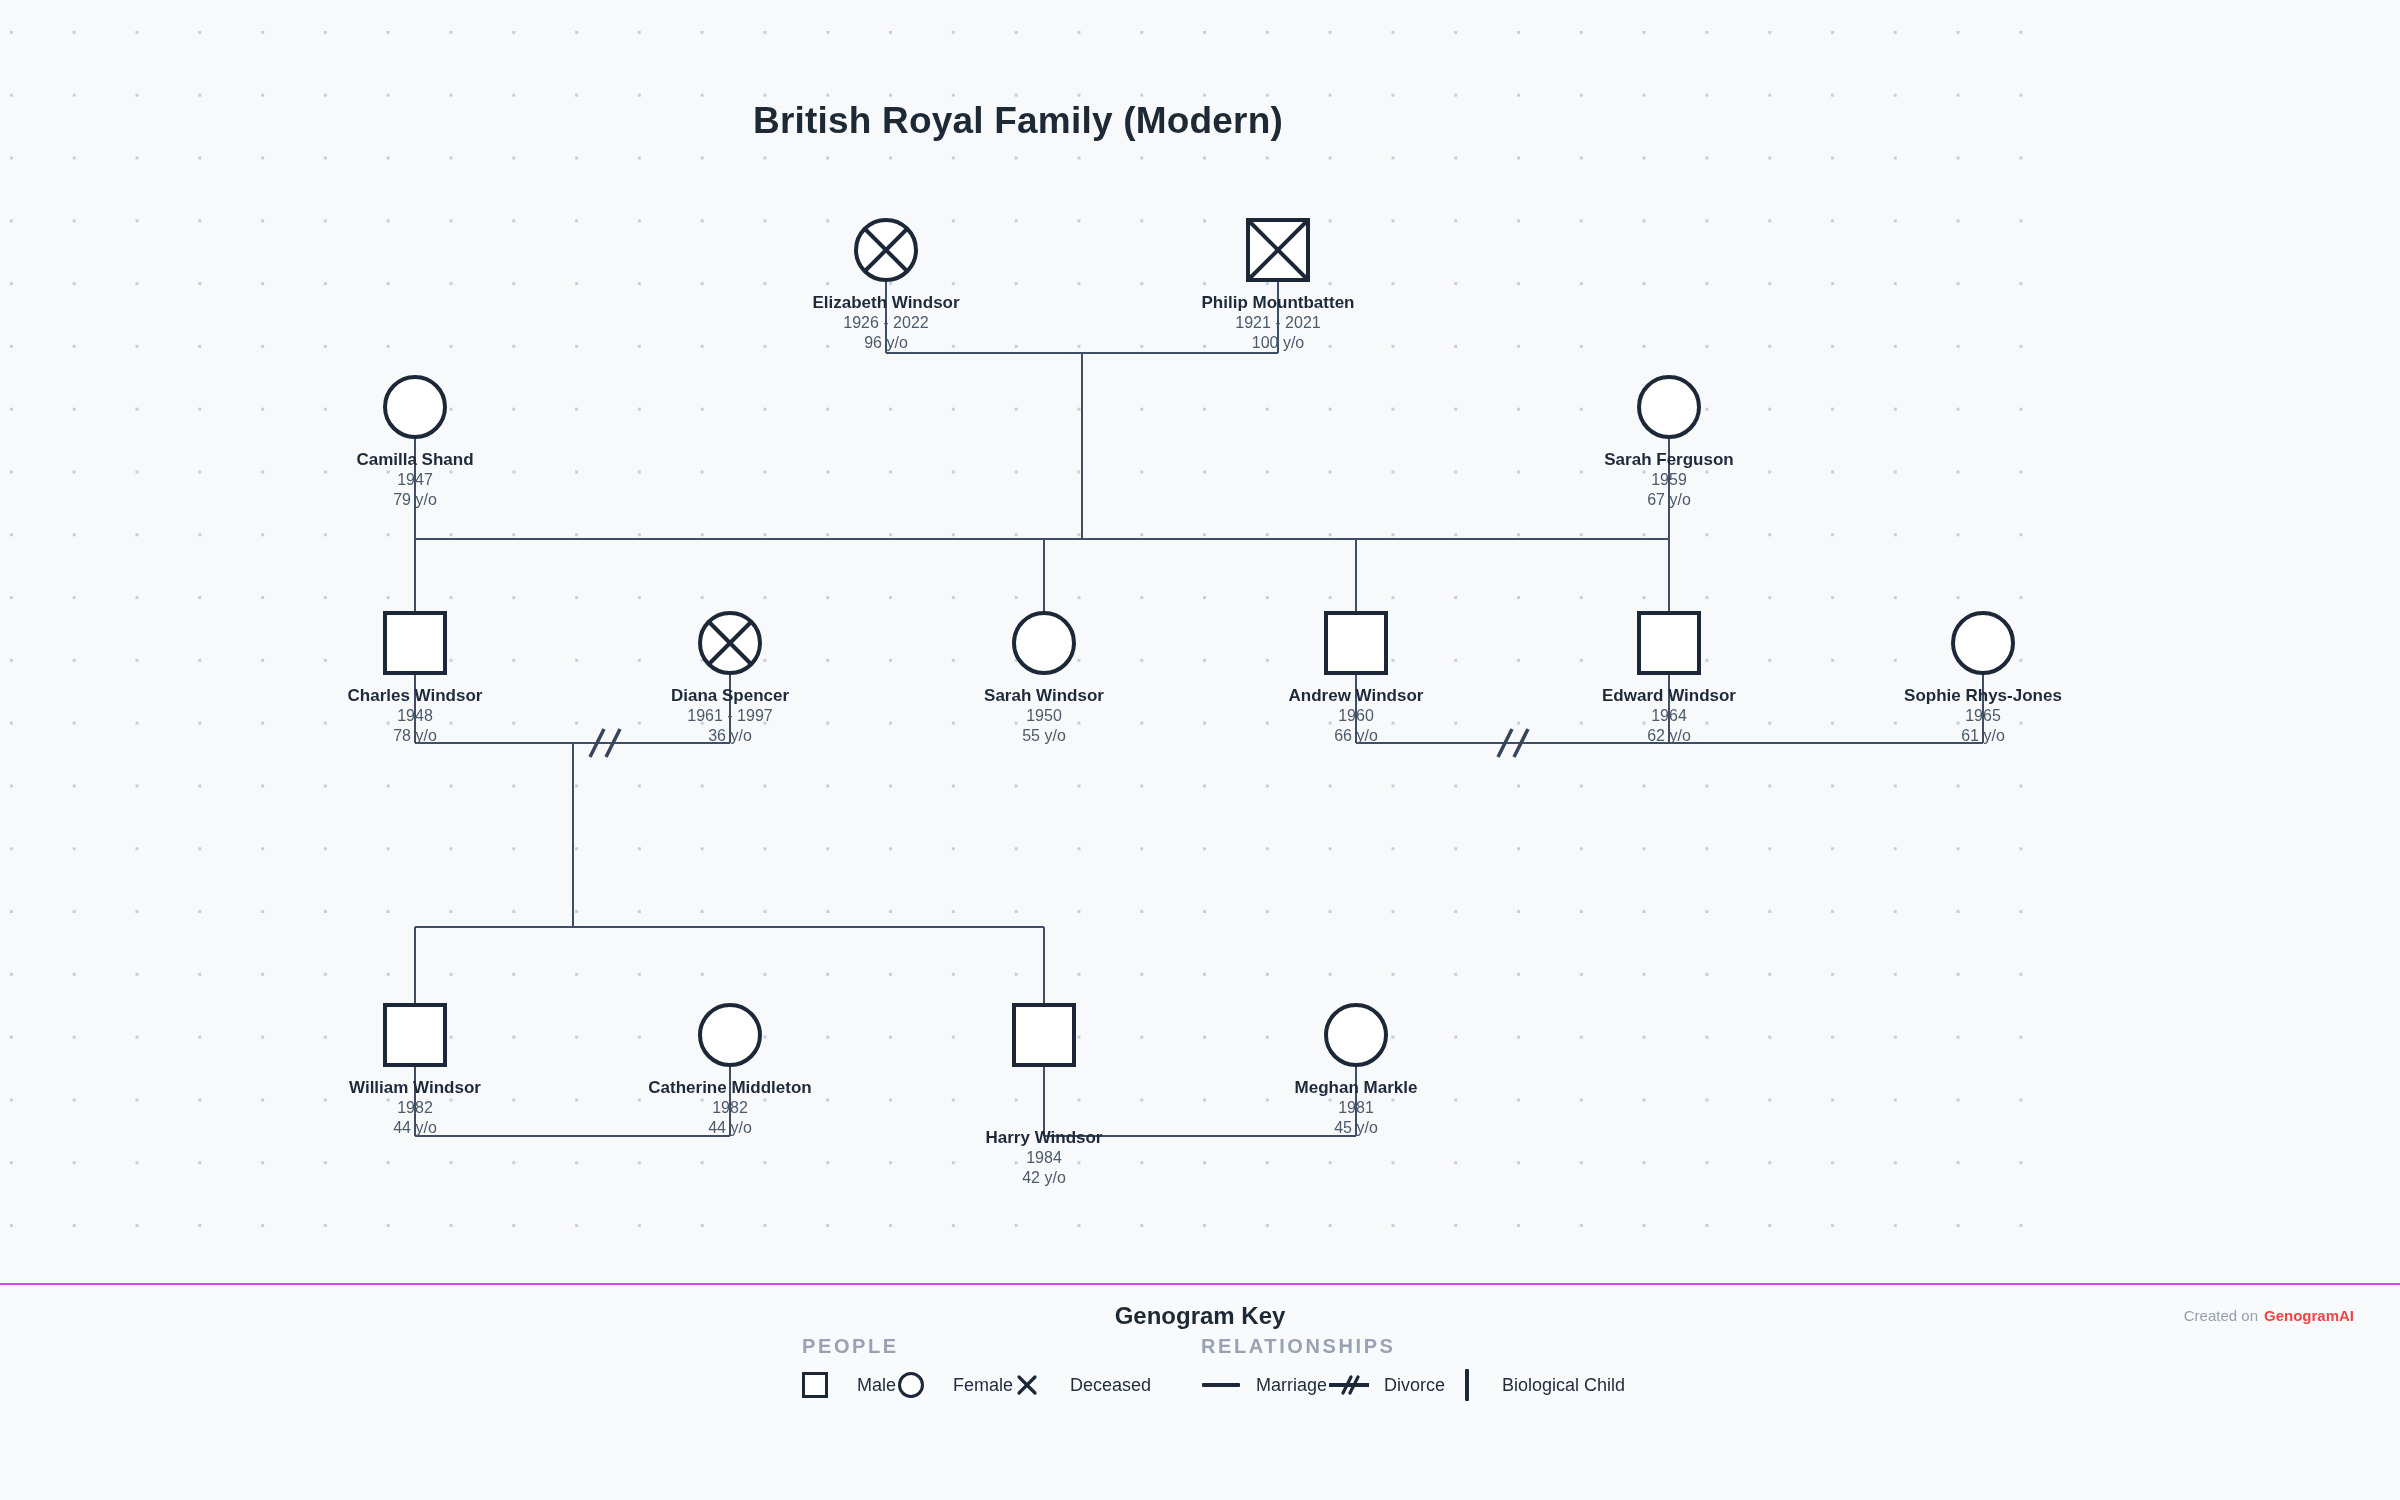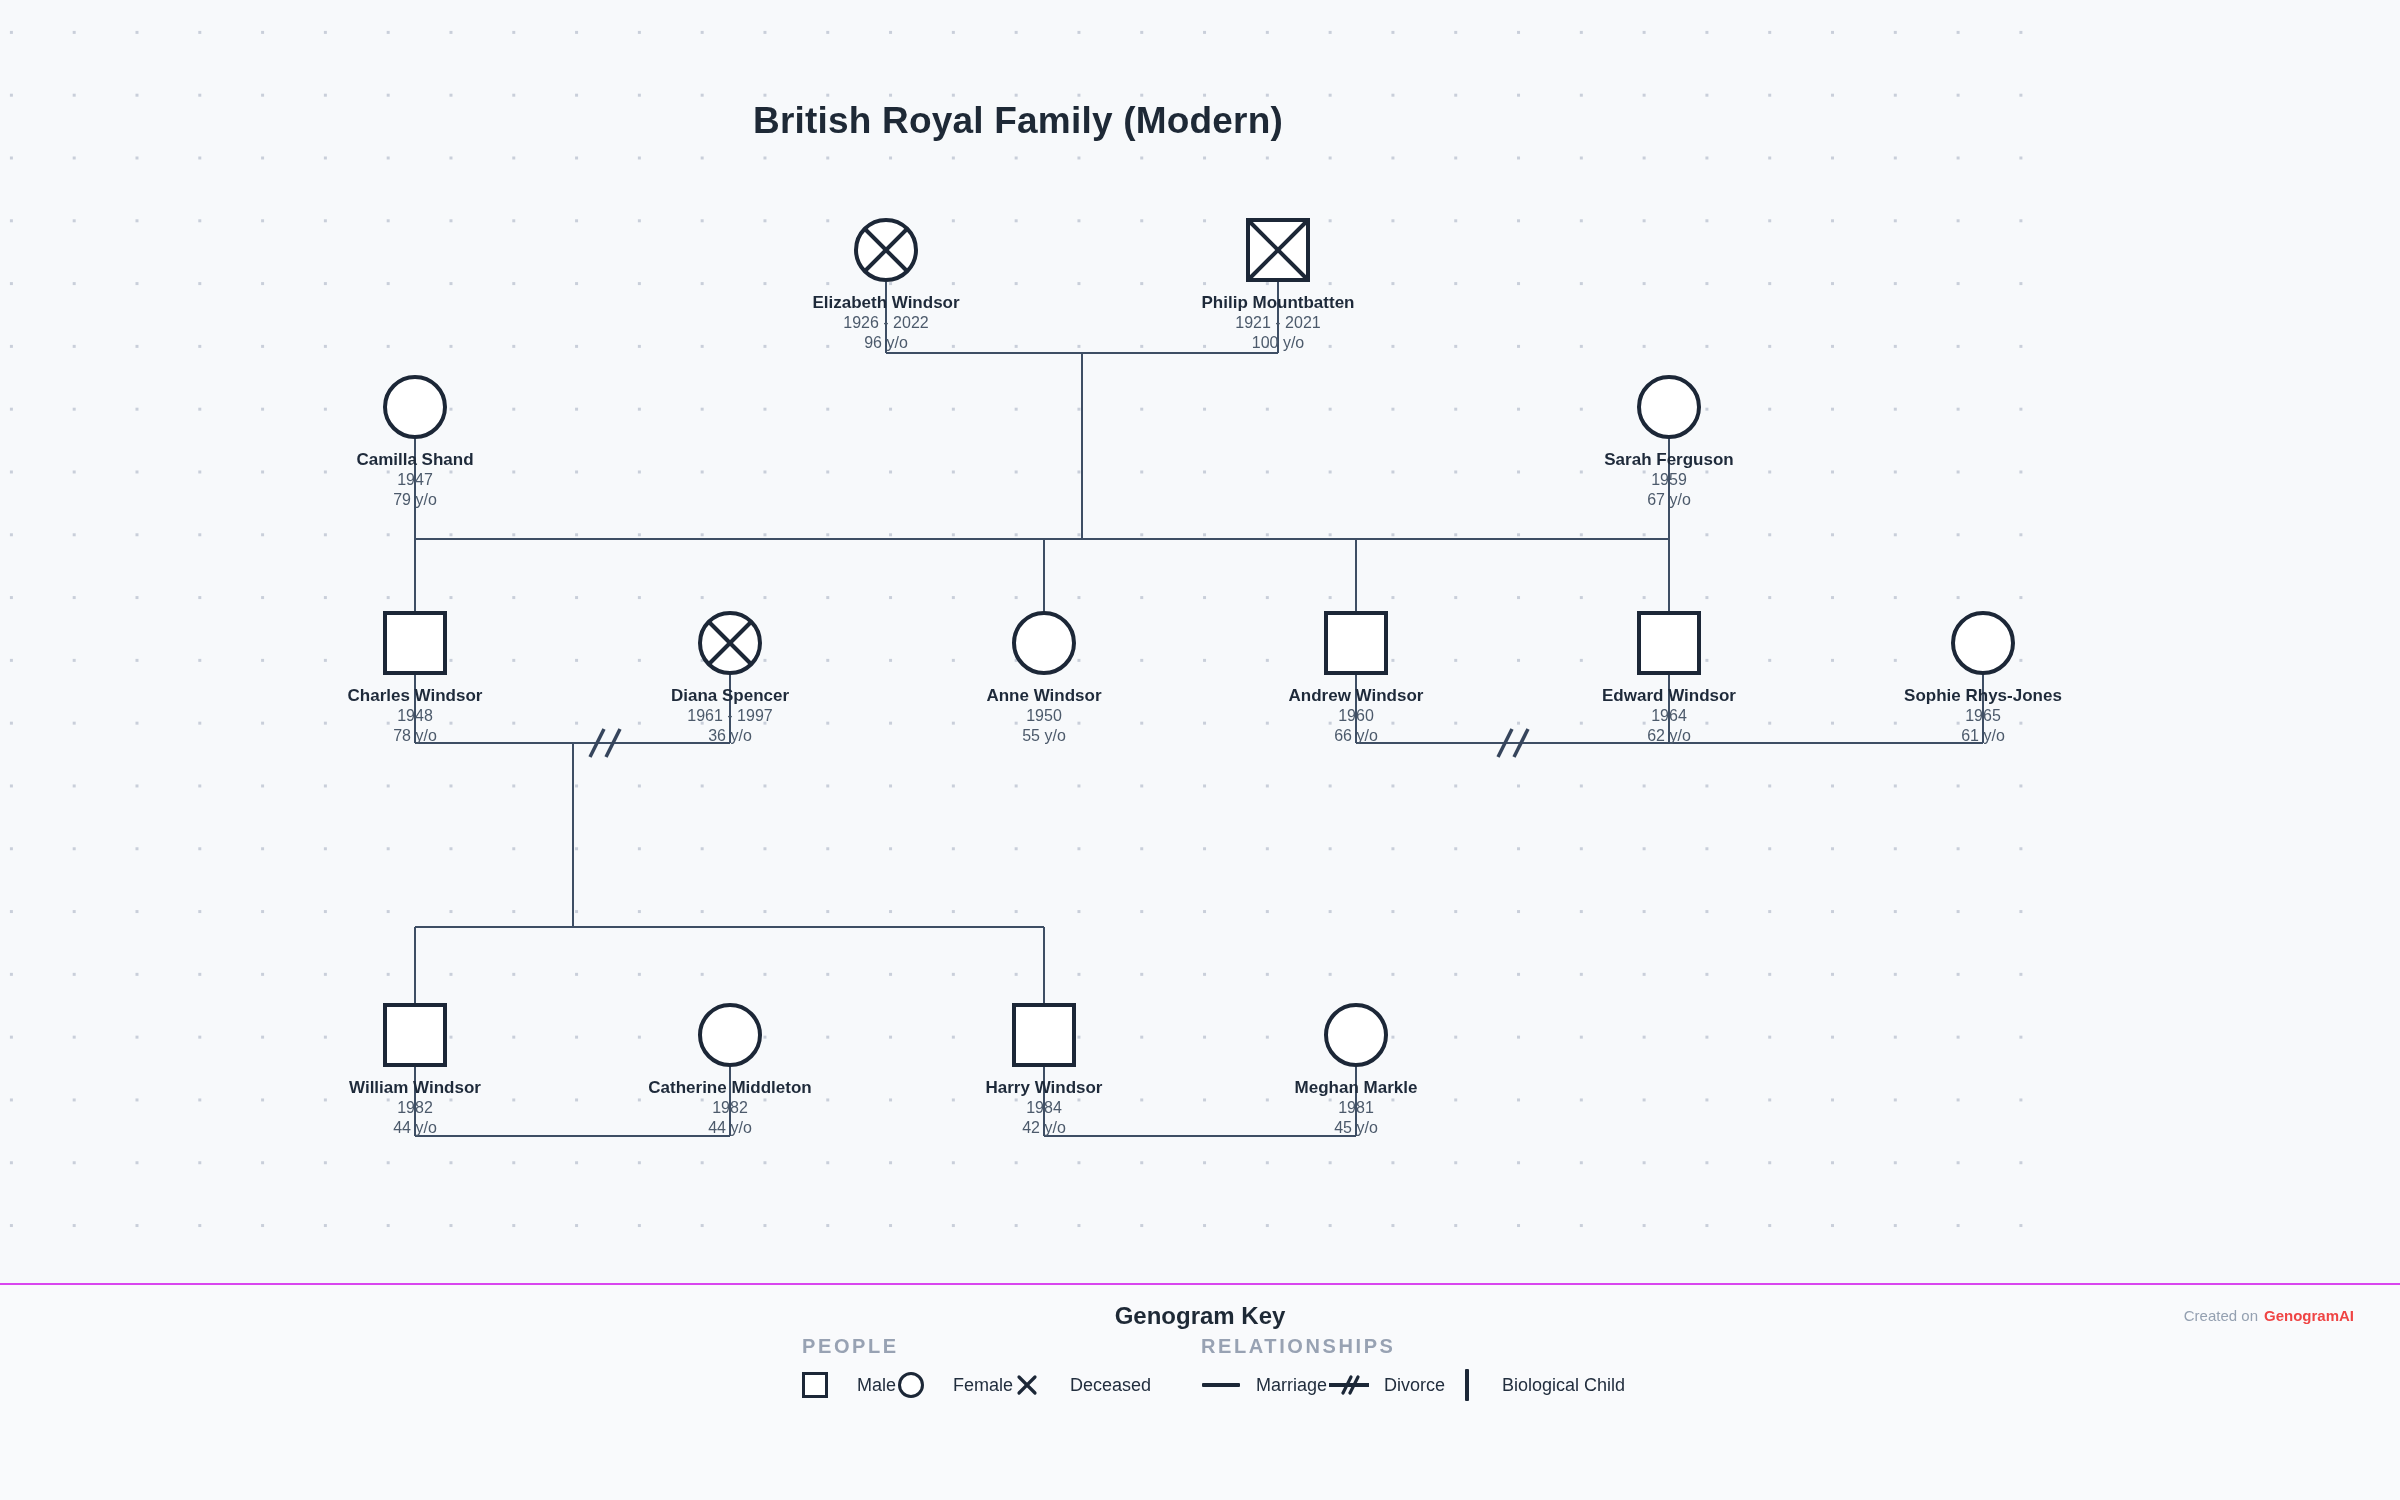--- a/index.html
+++ b/index.html
@@ -171,21 +171,21 @@
       <div class="pname">Charles Windsor</div>
       <div class="pmeta">1948</div>
       <div class="pmeta">78 y/o</div>
     </div>
     <div class="plabel" style="left:600px; top:685px">
       <div class="pname">Diana Spencer</div>
       <div class="pmeta">1961 - 1997</div>
       <div class="pmeta">36 y/o</div>
     </div>
     <div class="plabel" style="left:914px; top:685px">
-      <div class="pname">Anne Windsor</div>
+      <div class="pname">Sarah Windsor</div>
       <div class="pmeta">1950</div>
       <div class="pmeta">55 y/o</div>
     </div>
     <div class="plabel" style="left:1226px; top:685px">
       <div class="pname">Andrew Windsor</div>
       <div class="pmeta">1960</div>
       <div class="pmeta">66 y/o</div>
     </div>
     <div class="plabel" style="left:1539px; top:685px">
       <div class="pname">Edward Windsor</div>
@@ -200,21 +200,21 @@
     <div class="plabel" style="left:285px; top:1077px">
       <div class="pname">William Windsor</div>
       <div class="pmeta">1982</div>
       <div class="pmeta">44 y/o</div>
     </div>
     <div class="plabel" style="left:600px; top:1077px">
       <div class="pname">Catherine Middleton</div>
       <div class="pmeta">1982</div>
       <div class="pmeta">44 y/o</div>
     </div>
-    <div class="plabel" style="left:914px; top:1077px">
+    <div class="plabel" style="left:914px; top:1127px">
       <div class="pname">Harry Windsor</div>
       <div class="pmeta">1984</div>
       <div class="pmeta">42 y/o</div>
     </div>
     <div class="plabel" style="left:1226px; top:1077px">
       <div class="pname">Meghan Markle</div>
       <div class="pmeta">1981</div>
       <div class="pmeta">45 y/o</div>
     </div>
   </div>

